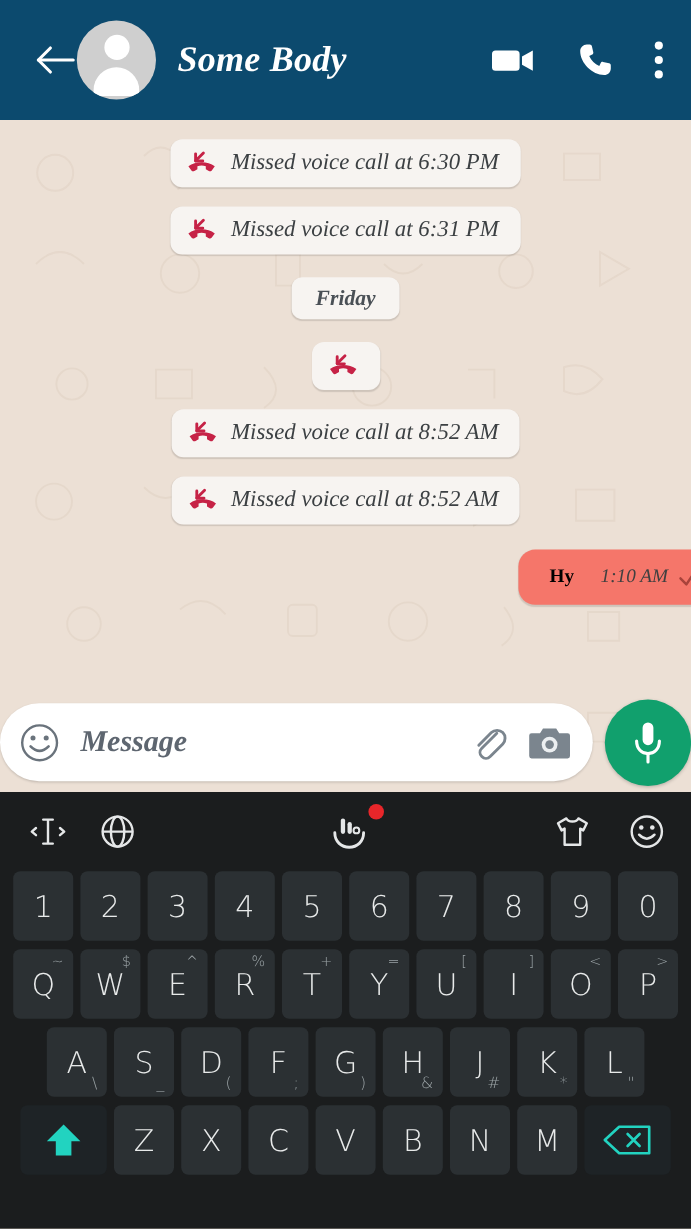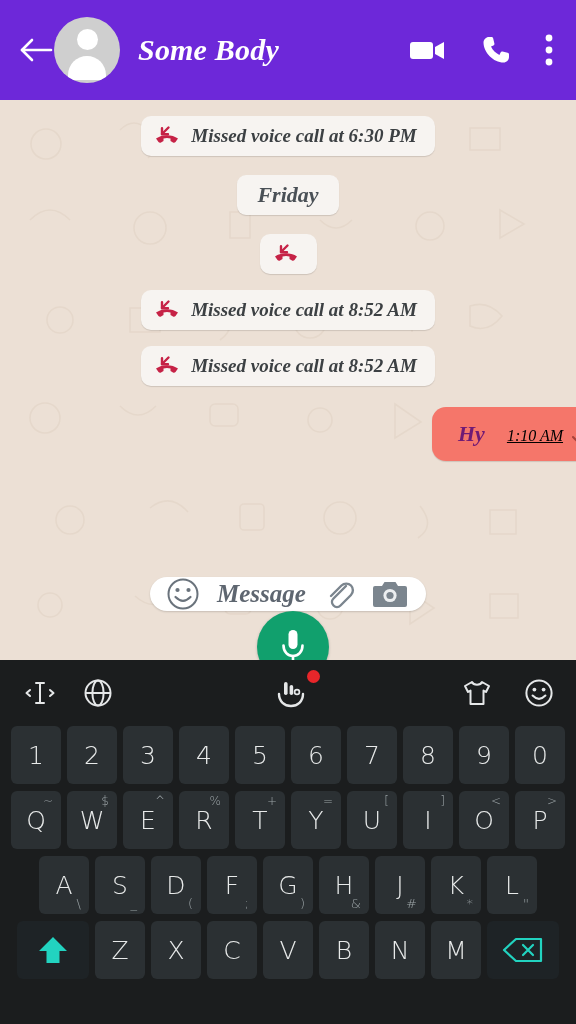--- a/index.html
+++ b/index.html
@@ -17,25 +17,25 @@
     overflow: hidden;
     background: #ECE0D5;
   }
 
   
   #header {
     position: absolute;
     top: 0; left: 0;
     width: 576px;
     height: 100px;
-    background: #6d28d9;
+    background: #0c4a6e;
     display: flex;
     align-items: center;
     box-sizing: border-box;
-    padding: 0 22px 0 14px;
+    padding: 0 22px 0 24px;
     z-index: 5;
   }
   #back-arrow {
     width: 44px;
     height: 44px;
     flex: 0 0 44px;
     display: flex;
     align-items: center;
     justify-content: center;
   }
@@ -116,36 +116,36 @@
     border-radius: 10px;
     box-shadow: 0 1px 1px rgba(0,0,0,0.13);
     display: flex;
     align-items: center;
     padding: 8px 18px 8px 13px;
     margin: 8px 0;
   }
   .pill-call .calltext {
     font-family: "Liberation Serif", serif;
     font-style: italic;
-    font-weight: bold;
+    font-weight: normal;
     font-size: 19px;
     color: #3C4043;
     margin-left: 11px;
     white-space: nowrap;
   }
   .pill-date {
     background: #F7F4F1;
     border-radius: 9px;
     box-shadow: 0 1px 1px rgba(0,0,0,0.13);
     padding: 7px 20px;
     margin: 11px 0;
     font-family: "Liberation Serif", serif;
     font-style: italic;
     font-weight: bold;
-    font-size: 22px;
+    font-size: 18px;
     color: #4A5056;
   }
 
   .bubble-row {
     width: 100%;
     display: flex;
     justify-content: flex-end;
     margin-top: 13px;
   }
   .bubble-out {
@@ -153,56 +153,53 @@
     border-radius: 14px;
     box-shadow: 0 1px 1px rgba(0,0,0,0.13);
     padding: 14px 18px 14px 26px;
     margin-right: -60px;
     min-width: 160px;
     display: flex;
     align-items: baseline;
   }
   .bubble-out .msgtext {
     font-family: "Liberation Serif", serif;
-    font-style: italic;
     font-weight: bold;
-    font-size: 22px;
-    color: #701a75;
+    font-size: 16px;
+    color: #000000;
   }
   .bubble-out .meta {
     display: flex;
     align-items: center;
     margin-left: 22px;
   }
   .bubble-out .msgtime {
     font-family: "Liberation Serif", serif;
     font-style: italic;
     font-size: 16px;
-    color: #000000;
+    color: #404040;
     white-space: nowrap;
-    text-decoration: underline;
   }
   .bubble-out .ticks {
     margin-left: 9px;
     display: flex;
     align-items: center;
   }
 
   
   #input-bar {
     position: absolute;
     top: 577px; left: 0;
     width: 576px;
     height: 83px;
     display: flex;
     align-items: center;
     padding: 0 0;
     box-sizing: border-box;
     z-index: 4;
-    flex-direction: column;
   }
   #input-pill {
     flex: 1 1 auto;
     height: 65px;
     background: #FFFFFF;
     border-radius: 33px;
     box-shadow: 0 1px 2px rgba(0,0,0,0.16);
     display: flex;
     align-items: center;
     padding: 0 18px 0 16px;
@@ -399,20 +396,28 @@
 
       <div class="pill-call">
         <svg width="26" height="24" viewBox="0 0 26 24">
           <path d="M2 14.5 C8 10 18 10 24 14.5 L21.5 18 C20.9 18.8 19.8 19 19 18.5 L16.5 17 L16.5 14.5 C14.2 13.8 11.8 13.8 9.5 14.5 L9.5 17 L7 18.5 C6.2 19 5.1 18.8 4.5 18 Z" fill="#C62246"></path>
           <path d="M14.5 3.5 L8 10" stroke="#C62246" stroke-width="2.4" stroke-linecap="round" fill="none"></path>
           <path d="M8 4.2 L8 10.2 L14 10.2" stroke="#C62246" stroke-width="2.4" stroke-linecap="round" stroke-linejoin="round" fill="none"></path>
         </svg>
         <span class="calltext">Missed voice call at 6:30 PM</span>
       </div>
 
+      <div class="pill-call">
+        <svg width="26" height="24" viewBox="0 0 26 24">
+          <path d="M2 14.5 C8 10 18 10 24 14.5 L21.5 18 C20.9 18.8 19.8 19 19 18.5 L16.5 17 L16.5 14.5 C14.2 13.8 11.8 13.8 9.5 14.5 L9.5 17 L7 18.5 C6.2 19 5.1 18.8 4.5 18 Z" fill="#C62246"></path>
+          <path d="M14.5 3.5 L8 10" stroke="#C62246" stroke-width="2.4" stroke-linecap="round" fill="none"></path>
+          <path d="M8 4.2 L8 10.2 L14 10.2" stroke="#C62246" stroke-width="2.4" stroke-linecap="round" stroke-linejoin="round" fill="none"></path>
+        </svg>
+        <span class="calltext">Missed voice call at 6:31 PM</span>
+      </div>
 
       <div class="pill-date">Friday</div>
 
       <div class="pill-call">
         <svg width="26" height="24" viewBox="0 0 26 24">
           <path d="M2 14.5 C8 10 18 10 24 14.5 L21.5 18 C20.9 18.8 19.8 19 19 18.5 L16.5 17 L16.5 14.5 C14.2 13.8 11.8 13.8 9.5 14.5 L9.5 17 L7 18.5 C6.2 19 5.1 18.8 4.5 18 Z" fill="#C62246"></path>
           <path d="M14.5 3.5 L8 10" stroke="#C62246" stroke-width="2.4" stroke-linecap="round" fill="none"></path>
           <path d="M8 4.2 L8 10.2 L14 10.2" stroke="#C62246" stroke-width="2.4" stroke-linecap="round" stroke-linejoin="round" fill="none"></path>
         </svg>
       </div>

